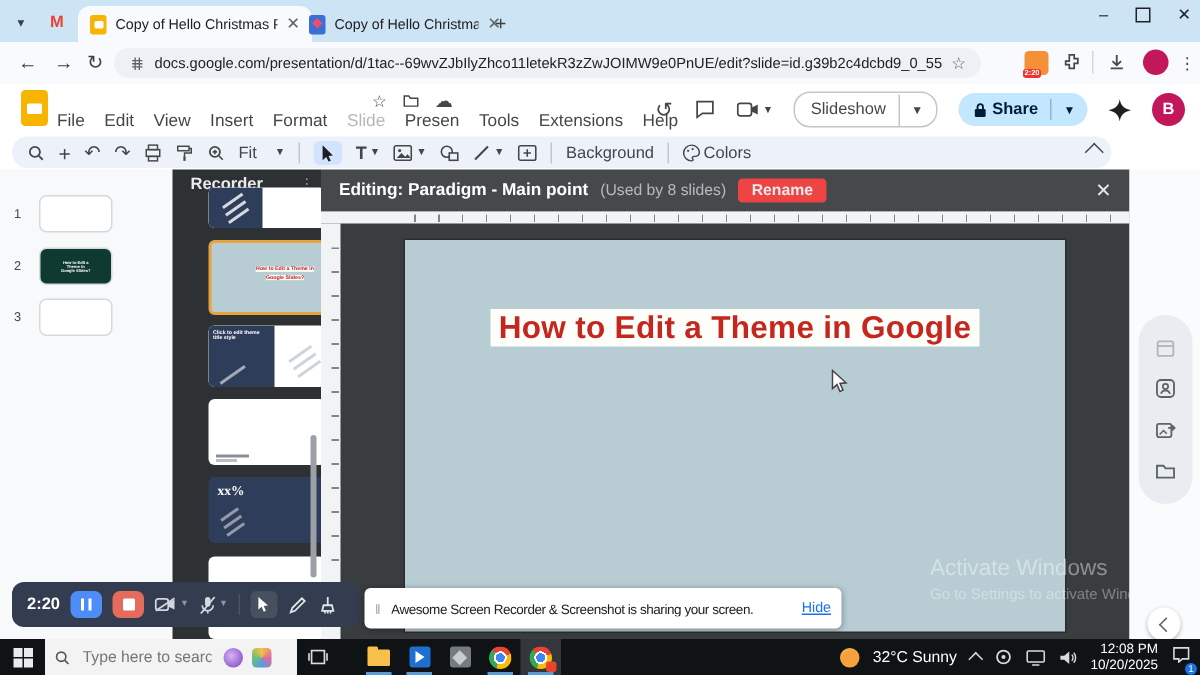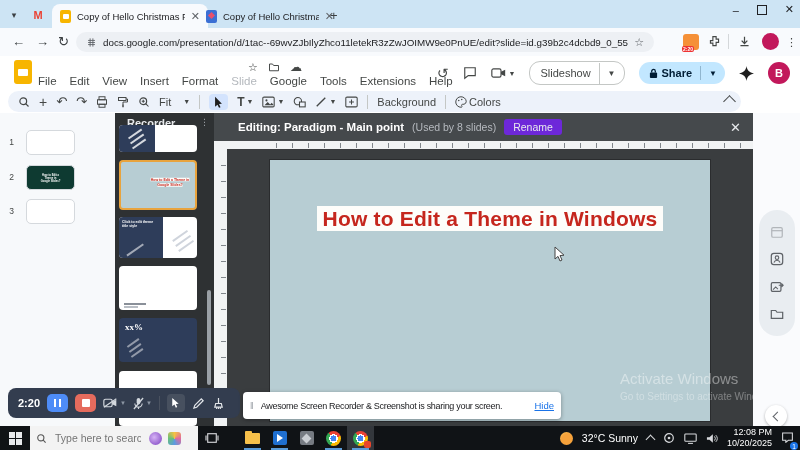--- a/index.html
+++ b/index.html
@@ -75,36 +75,36 @@
   .filmstrip{left:0;top:113px;width:115px;height:313px;background:#f7f9fb;}
   .fnum{font-size:8.5px;color:#444746;width:14px;text-align:right;position:absolute;left:0;}
   .fthumb{position:absolute;left:26px;width:49px;height:25px;background:#fff;border:1px solid #d5d9dd;border-radius:5px;box-sizing:border-box;}
   .fthumb.green{background:#0e3a31;display:flex;align-items:center;justify-content:center;overflow:hidden;}
   .fthumb.green .gt{color:#fff;font-size:6px;transform:scale(.45);width:200%;text-align:center;font-weight:bold;}
 
   
   .themepanel{left:115px;top:113px;width:99px;height:313px;background:#2e3133;overflow:hidden;}
   .themehead{position:absolute;left:12px;top:4px;font-size:11px;font-weight:bold;color:#e8eaed;}
   .themekebab{position:absolute;right:5px;top:4px;color:#9aa0a6;font-size:9px;}
-  .lthumb{position:absolute;left:4px;width:78px;background:#fff;border-radius:4px;overflow:hidden;box-sizing:border-box;padding-left:24px;}
+  .lthumb{position:absolute;left:24px;width:78px;background:#fff;border-radius:4px;overflow:hidden;box-sizing:border-box;padding-left:24px;}
   .lnavy{background:#2e3d5a;}
   .lsel{border:2px solid #e8a33d;background:#b7cdd3;}
   .lsel .lt{color:#c5261d;font-size:7px;font-weight:bold;transform:scale(.5);transform-origin:center;
             width:200%;margin-left:-50%;text-align:center;margin-top:10px;}
   .lsel .lt span{background:#fdfdfa;line-height:1.5;}
   .slant{position:absolute;background:#cfd4dc;height:1.5px;transform:rotate(-35deg);}
   .slantw{position:absolute;background:#ffffffcc;height:1.5px;transform:rotate(-35deg);}
   .scrollbar{position:absolute;left:92px;top:177px;width:4px;height:95px;background:#9aa0a6;border-radius:2px;}
 
   
   .banner{left:214px;top:113px;width:539px;height:28px;background:#45494c;display:flex;align-items:center;
           gap:8px;padding:0 12px;box-sizing:border-box;}
-  .banner .btxt{font-size:11.5px;font-weight:bold;color:#fff;margin-left:12px;}
+  .banner .btxt{font-size:11.5px;font-weight:bold;color:#fff;}
   .banner .bused{font-size:10.5px;color:#b6babf;}
-  .renamebtn{background:#6d28d9;color:#e8eaed;font-size:10.5px;padding:2px 9px;border-radius:3px;}
+  .renamebtn{background:#ef4444;color:#e8eaed;font-size:10.5px;padding:2px 9px;border-radius:3px;font-weight:bold;}
   .bclose{margin-left:auto;color:#e8eaed;font-size:13px;}
 
   
   .canvas{left:214px;top:141px;width:539px;height:285px;background:#3a3d3f;}
   .hruler{position:absolute;left:0;top:0;width:539px;height:8px;background:#f1f3f4;}
   .hruler::after{content:"";position:absolute;left:62px;right:10px;bottom:1px;height:5px;
     background:repeating-linear-gradient(90deg,#80868b 0 1px,transparent 1px 16px);}
   .vruler{position:absolute;left:0;top:8px;width:13px;height:277px;background:#f1f3f4;}
   .vruler::after{content:"";position:absolute;top:16px;bottom:6px;right:1px;width:5px;
     background:repeating-linear-gradient(180deg,#80868b 0 1px,transparent 1px 16px);}
@@ -244,21 +244,21 @@
         </svg>
       <span style="font-size:12px;">☁</span>
     </div>
     <div class="abs flex menurow">
       <span>File</span>
       <span>Edit</span>
       <span>View</span>
       <span>Insert</span>
       <span>Format</span>
       <span class="disabled">Slide</span>
-      <span>Google</span>
+      <span>Presen</span>
       <span>Tools</span>
       <span>Extensions</span>
       <span>Help</span>
     </div>
     <div class="headicons">
       <span style="font-size:14px;color:#444746;">↺</span>
       <svg width="14" height="14" viewBox="0 0 16 16">
           <path d="M2 2h12v9H6l-4 3z" fill="none" stroke="#444746" stroke-width="1.3"></path>
         </svg>
       <span class="flex" style="gap:3px;">
@@ -433,21 +433,21 @@
     <span class="btxt">Editing: Paradigm - Main point</span>
     <span class="bused">(Used by 8 slides)</span>
     <span class="renamebtn">Rename</span>
     <span class="bclose">✕</span>
   </div>
 
   <div class="abs canvas">
     <div class="hruler"></div>
     <div class="vruler"></div>
     <div class="slidecanvas">
-      <div class="slidetitle" style="top:47px;"><span>How to Edit a Theme in Windows</span></div>
+      <div class="slidetitle" style="top:47px;"><span>How to Edit a Theme in Google</span></div>
       <svg class="mousecursor" width="13" height="16" viewBox="0 0 13 16">
         <path d="M1 1l0 12 3-2.6 2 4.6 2-1-2-4.4 4-.4z" fill="#fff" stroke="#444" stroke-width="1"></path>
       </svg>
     </div>
     <div class="watermark">
       <div class="w1">Activate Windows</div>
       <div class="w2">Go to Settings to activate Windows.</div>
     </div>
   </div>
 

